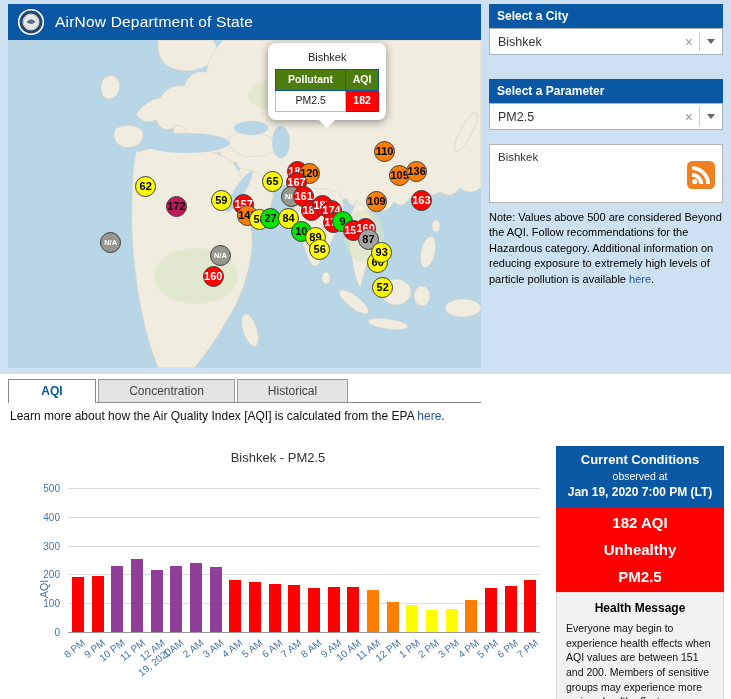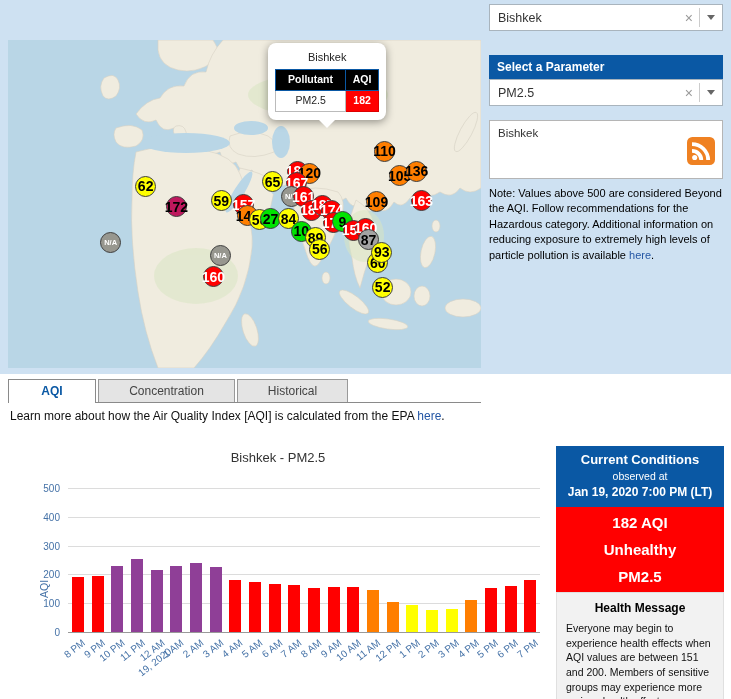--- a/index.html
+++ b/index.html
@@ -12,32 +12,32 @@
   
   .hdr { position:absolute; left:8px; top:4px; width:473px; height:36px; background:#0a58a4;
          display:flex; align-items:center; padding-left:9px; }
   .hdr-title { color:#fff; font-size:15.5px; font-weight:500; margin-left:10px; letter-spacing:.2px; }
   .seal { width:28px; height:28px; flex:0 0 auto; }
 
   
   .map { position:absolute; left:8px; top:40px; width:473px; height:328px; background:#b9d6e6; overflow:hidden; }
   .map svg.base { position:absolute; left:0; top:0; width:100%; height:100%; }
   .marker { position:absolute; width:21px; height:21px; margin:-10px 0 0 -10px; border-radius:50%;
-            border:1px solid #3f3f3f; font-size:14px; font-weight:bold; display:flex; align-items:center;
+            border:1px solid #3f3f3f; font-size:11px; font-weight:bold; display:flex; align-items:center;
             justify-content:center; cursor:pointer; line-height:1; }
   .marker.na { font-size:7.5px; }
 
   
   .popup { position:absolute; left:55%; top:3px; width:118px; background:#fff; border-radius:8px;
            box-shadow:0 2px 8px rgba(0,0,0,.4); padding:7px 7px 8px; font-size:11px; color:#222;
            text-align:center; z-index:6; line-height:1.3; }
   .popup:after { content:""; position:absolute; left:50%; bottom:-8px; margin-left:-8px;
                  border-left:8px solid transparent; border-right:8px solid transparent; border-top:8px solid #fff; }
   .popup-table { width:100%; border-collapse:collapse; margin-top:5px; font-size:10.5px; }
-  .popup-table th { background:#000000; color:#fff; font-weight:bold; padding:3px 2px; border:1px solid #0a58a4; }
+  .popup-table th { background:#4d7c0f; color:#fff; font-weight:bold; padding:3px 2px; border:1px solid #0a58a4; }
   .popup-table td { padding:3px 2px; }
   .pcell { border:1px solid #bbb; background:#fff; }
   .acell { background:#f00; color:#fff; font-weight:bold; border:1px solid #d00; }
 
   
   .side { position:absolute; left:489px; top:4px; width:234px; }
   .side-header { background:#0a58a4; color:#fff; font-size:12px; font-weight:bold; padding:5px 8px; }
   .sel { background:#fff; border:1px solid #a9b4bd; height:27px; display:flex; align-items:center;
          padding-left:8px; font-size:12.5px; color:#333; cursor:pointer; }
   .sel .sp { flex:1; }
@@ -91,20 +91,30 @@
   .cc-health { background:#f2f2f2; border:1px solid #e0e0e0; padding:8px 9px; }
   .cc-ht { text-align:center; font-weight:bold; font-size:12px; margin-bottom:6px; color:#000; }
   .cc-hb { font-size:10.5px; line-height:1.4; color:#111; }
 </style>
 </head>
 <body>
 
 <div id="app">
   <div class="top-bg"></div>
 
+  <div class="hdr">
+    <svg class="seal" viewBox="0 0 30 30">
+      <circle cx="15" cy="15" r="14" fill="#ffffff"></circle>
+      <circle cx="15" cy="15" r="12.3" fill="#23456e"></circle>
+      <circle cx="15" cy="15" r="8" fill="#e9e9e4"></circle>
+      <circle cx="15" cy="15" r="8.6" fill="none" stroke="#ffffff" stroke-width="0.9"></circle>
+      <path d="M10 15 q5 -6 10 0 q-5 4.5 -10 0 Z" fill="#5b6f8d"></path>
+    </svg>
+    <div class="hdr-title">AirNow Department of State</div>
+  </div>
 
   <div class="map">
     <svg class="base" viewBox="0 0 473 328" preserveAspectRatio="none">
       <rect width="473" height="328" fill="#b9d6e6"></rect>
       <g fill="#f0ecdf" stroke="#d6d2c4" stroke-width="0.6">
         <path d="M150,0 L205,0 Q215,14 205,22 Q188,34 170,30 Q152,26 150,10 Z"></path>
         <path d="M96,38 q10,-6 14,2 q4,8 -2,16 q-8,6 -13,0 q-5,-10 1,-18 Z"></path>
         <path d="M215,0 L473,0 L473,148 Q462,156 452,148 Q444,160 432,152 Q420,160 414,150 L402,158 Q394,170 386,162 Q378,176 368,168 Q358,176 352,164 Q344,170 338,158 Q330,164 322,154 Q310,160 300,150 Q288,156 280,144 Q270,150 262,138 Q250,144 244,130 Q234,136 228,122 Q216,128 212,112 Q200,118 198,104 Q186,110 182,96 Q170,102 166,88 Q154,94 148,80 Q136,86 128,74 Q138,60 152,58 Q160,44 176,46 Q182,30 198,32 Q202,14 215,0 Z"></path>
         <path d="M108,88 q16,-6 26,2 q4,10 -6,16 q-14,4 -20,-4 q-4,-8 0,-14 Z"></path>
         <path d="M168,86 q8,-2 10,6 q2,10 8,14 q-4,6 -10,2 q-8,-8 -10,-14 q-2,-6 2,-8 Z"></path>
@@ -190,20 +200,21 @@
           <tr>
             <td class="pcell">PM2.5</td>
             <td class="acell">182</td>
           </tr>
         </tbody>
       </table>
     </div>
   </div>
 
   <div class="side">
+    <div class="side-header">Select a City</div>
     <div class="sel">
       <span>Bishkek</span>
       <span class="sp"></span>
       <span class="clear-x">×</span>
       <span class="vdiv"></span>
       <span class="caret-btn">
           <span class="caret"></span>
         </span>
     </div>
 

